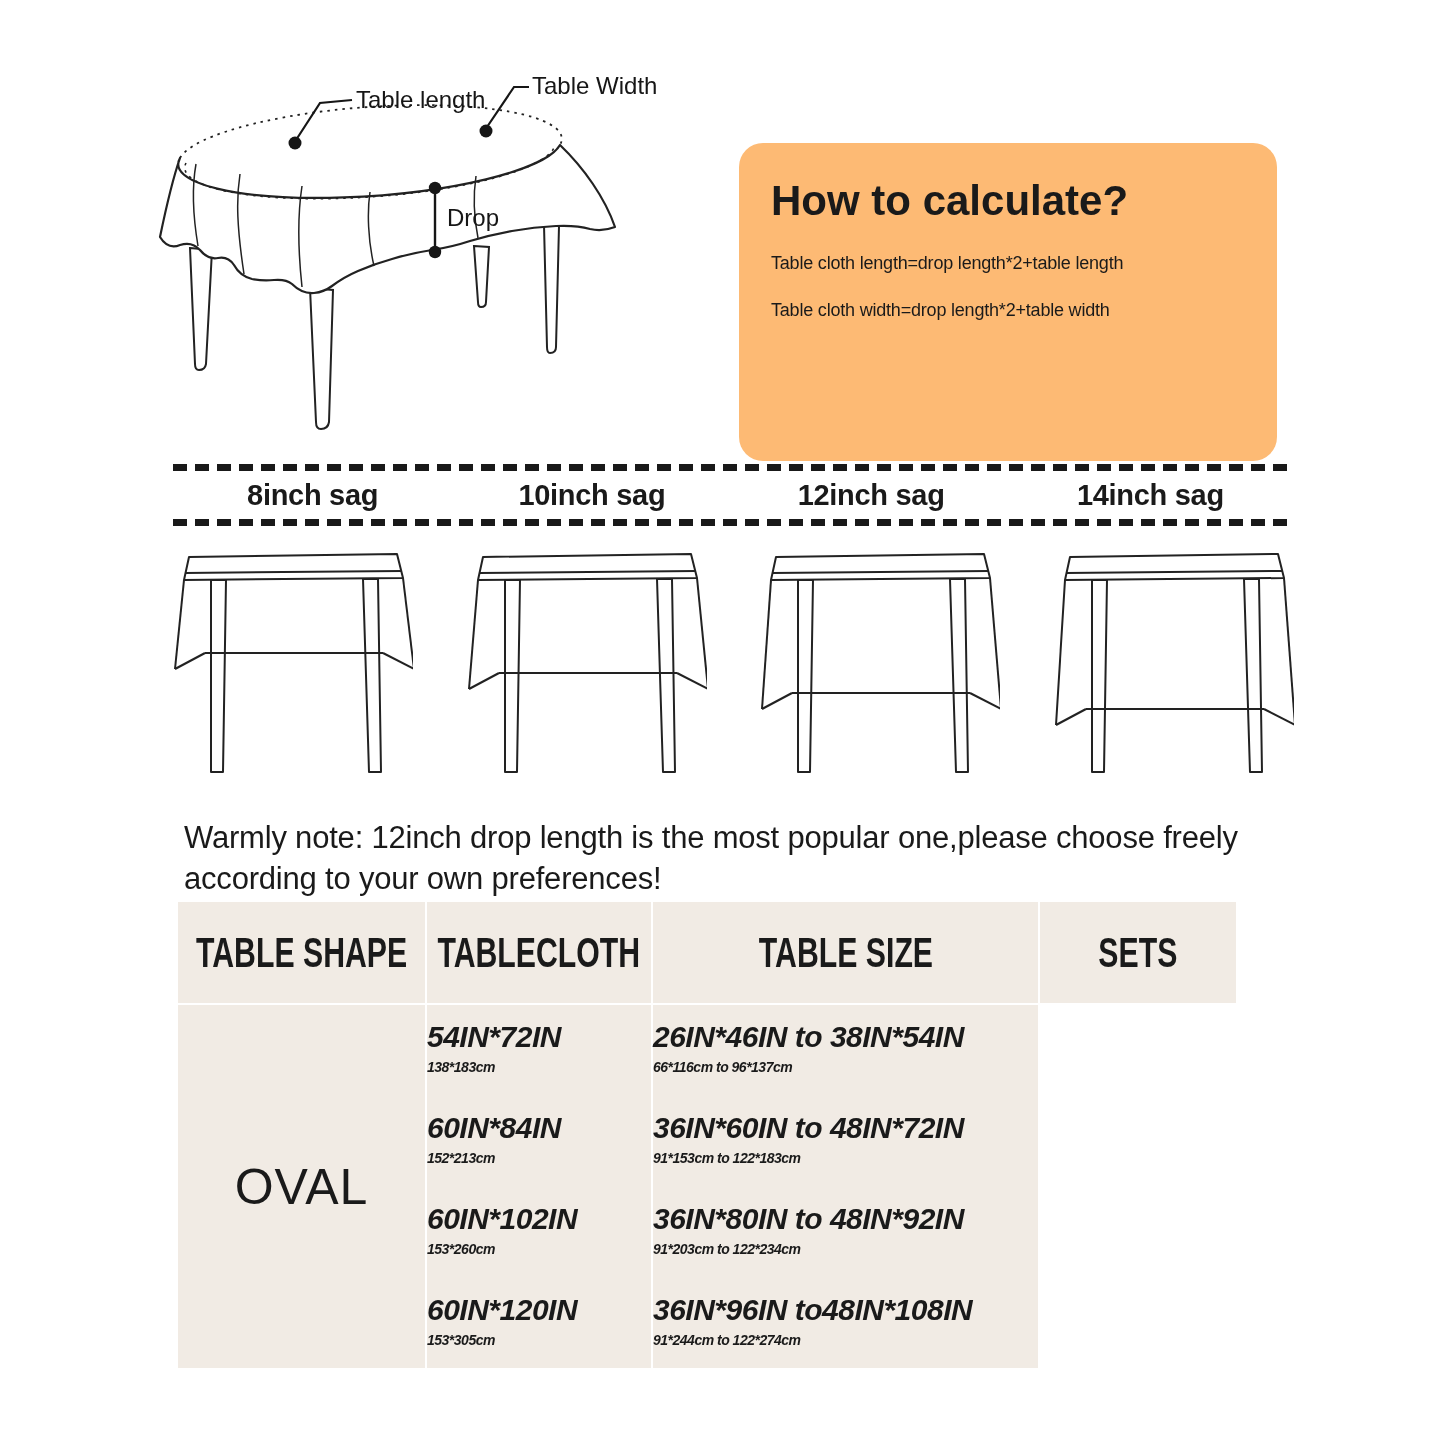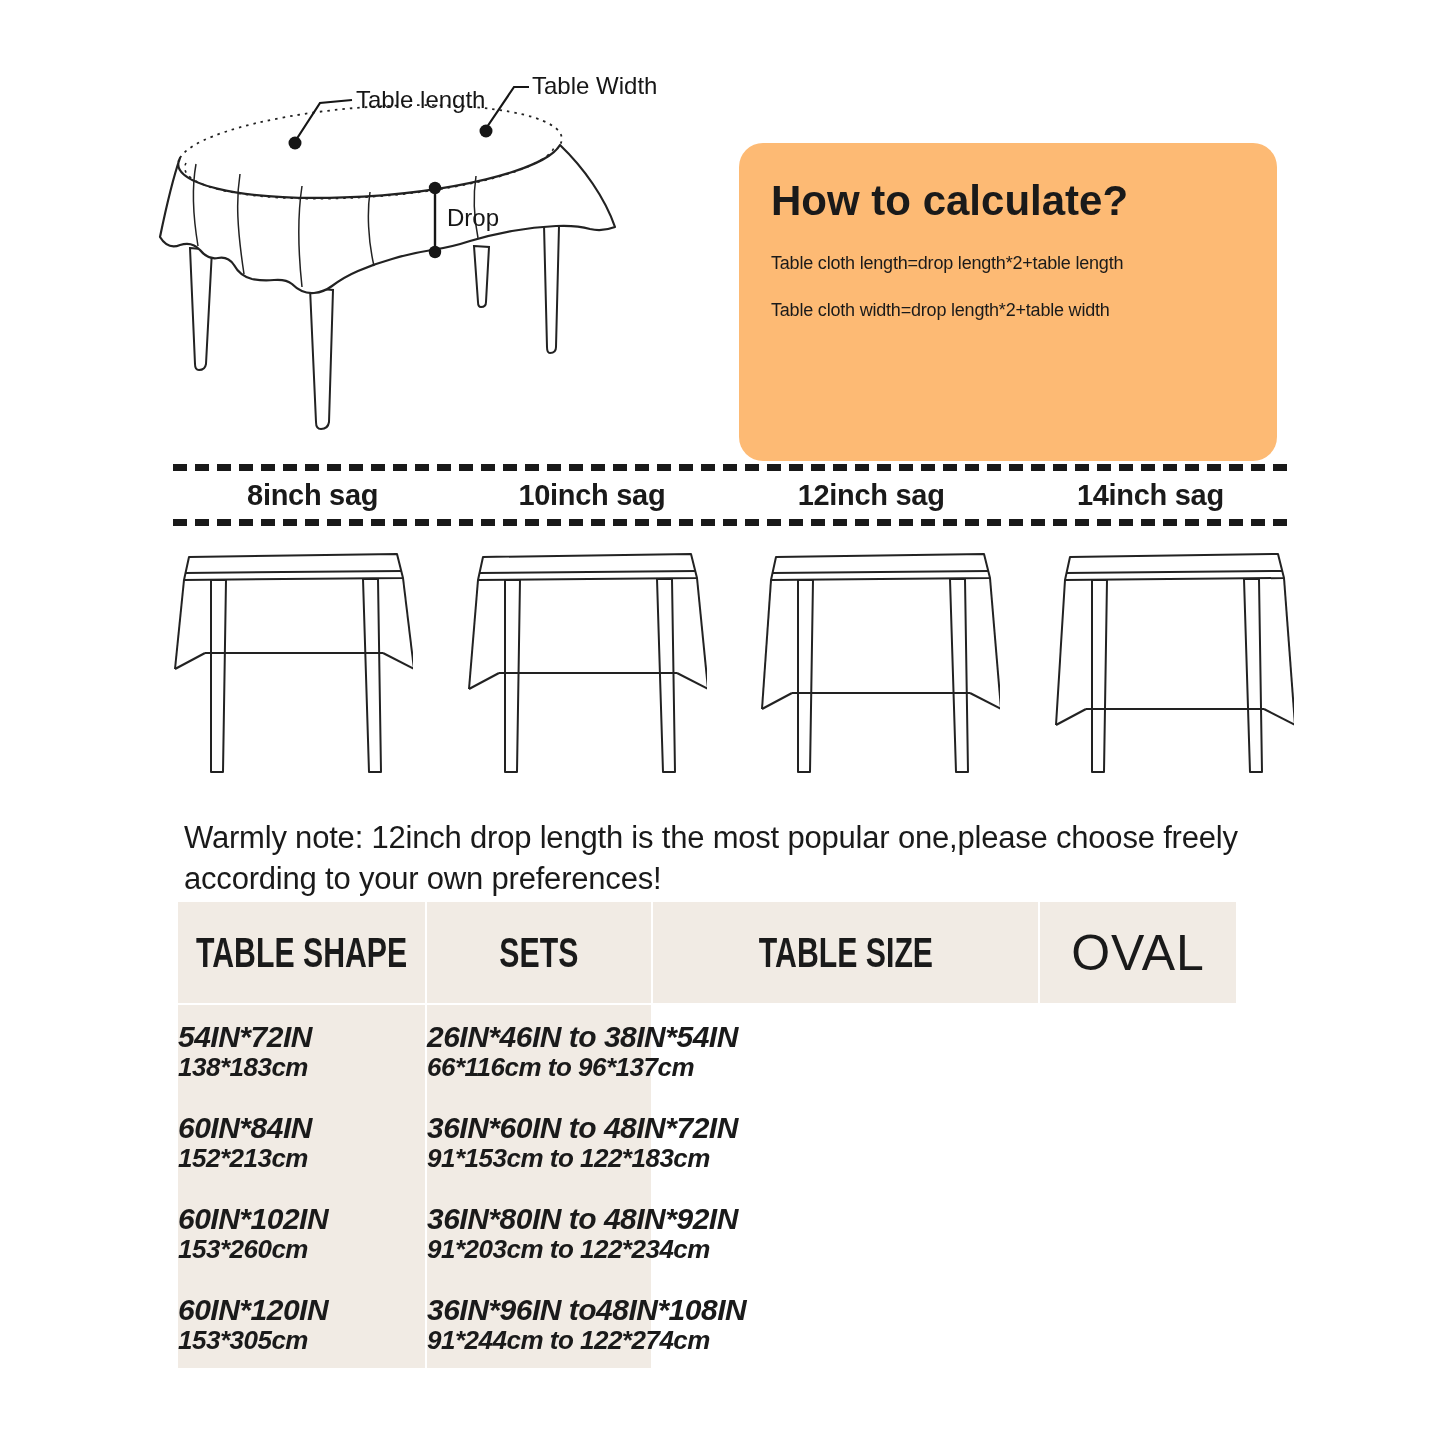--- a/index.html
+++ b/index.html
@@ -32,21 +32,21 @@
   
   .size-table{position:absolute;left:178px;top:902px;display:grid;
               grid-template-columns:247px 224px 385px 196px;grid-template-rows:101px 363px;gap:2px;}
   .st-h{background:#f1ebe4;display:flex;align-items:center;justify-content:center;}
   .st-h .cond{font-size:42px;font-weight:bold;transform:scale(0.72,1);white-space:nowrap;}
   .st-b{background:#f1ebe4;display:flex;flex-direction:column;}
   .shape-cell{align-items:center;justify-content:center;}
   .shape-text{font-size:50px;letter-spacing:1px;}
   .slot{flex:1;display:flex;flex-direction:column;align-items:flex-start;justify-content:center;font-style:italic;}
   .main{font-size:30px;font-weight:bold;letter-spacing:-0.5px;line-height:34px;white-space:nowrap;}
-  .sub{font-size:26px;font-weight:bold;letter-spacing:-0.5px;line-height:26px;white-space:nowrap;}
+  .sub{font-size:14px;font-weight:bold;letter-spacing:-0.5px;line-height:26px;white-space:nowrap;}
   .sets-val{font-size:34px;letter-spacing:-0.5px;}
 </style>
 </head>
 <body>
 
 <div class="page">
 
   <svg class="oval-diagram" viewBox="0 0 720 460" width="720" height="460">
 
     <g fill="#ffffff" stroke="#222" stroke-width="2">
@@ -166,24 +166,27 @@
     <span>Warmly note: 12inch drop length is the most popular one,please choose freely</span>
     <span>according to your own preferences!</span>
   </div>
 
   <div class="size-table">
 
     <div class="st-h">
       <span class="cond">TABLE SHAPE</span>
     </div>
     <div class="st-h">
+      <span class="cond">TABLECLOTH</span>
+    </div>
+    <div class="st-h">
+      <span class="cond">TABLE SIZE</span>
+    </div>
+    <div class="st-h">
       <span class="cond">SETS</span>
-    </div>
-    <div class="st-h">
-      <span class="cond">TABLE SIZE</span>
     </div>
 
     <div class="st-b shape-cell">
       <span class="shape-text">OVAL</span>
     </div>
 
     <div class="st-b">
       <div class="slot">
         <span class="main">54IN*72IN</span>
         <span class="sub">138*183cm</span>

